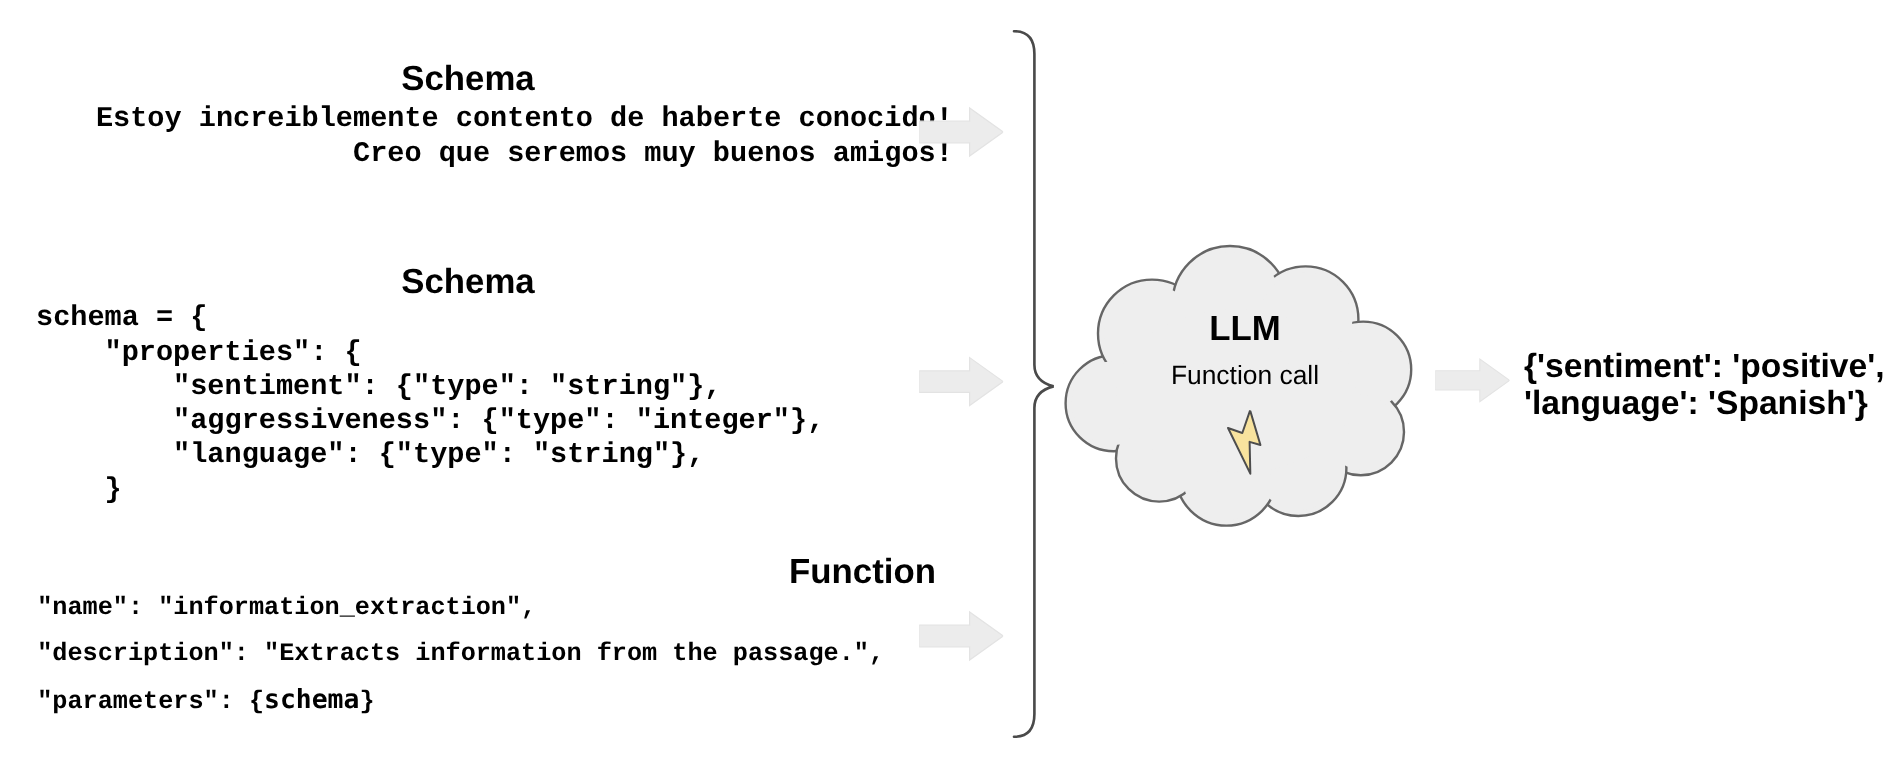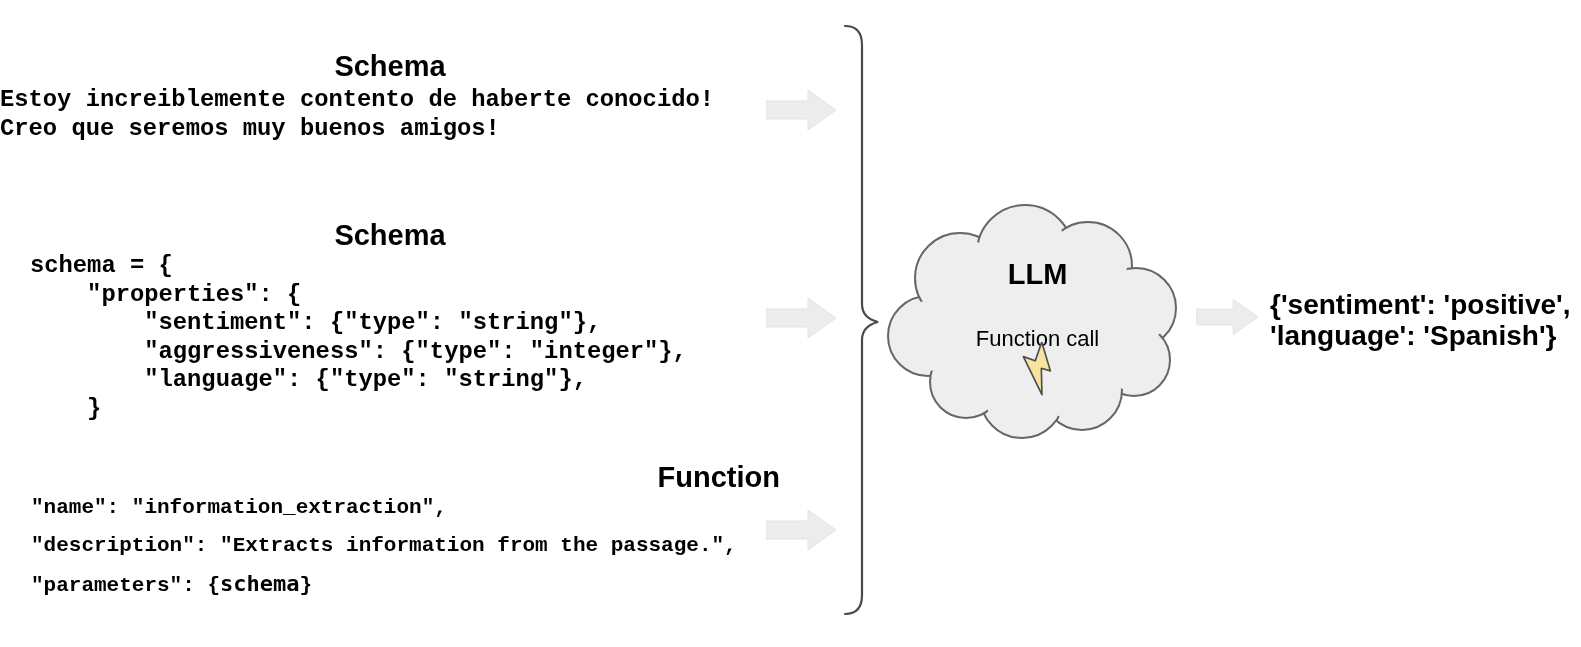--- a/index.html
+++ b/index.html
@@ -59,21 +59,21 @@
     white-space: pre;
     font-family: "Liberation Sans", sans-serif;
   }
   svg { display: block; }
 </style>
 </head>
 <body>
 
 <div class="abs" style="left:0; top:0;">
   <div class="abs heading" style="top:50px;">Schema</div>
-  <pre class="abs code big-code" style="left:0; top:86px; width:782px; text-align:left;">Estoy increiblemente contento de haberte conocido!
+  <pre class="abs code big-code" style="left:0; top:86px; width:782px; text-align:right;padding-left:12px;">Estoy increiblemente contento de haberte conocido!
 Creo que seremos muy buenos amigos!</pre>
 </div>
 
 <div class="abs" style="left:0; top:0;">
   <div class="abs heading" style="top:219px;">Schema</div>
   <pre class="abs code big-code" style="left:30px; top:252px;">schema = {
     "properties": {
         "sentiment": {"type": "string"},
         "aggressiveness": {"type": "integer"},
         "language": {"type": "string"},
@@ -121,21 +121,21 @@
     <circle cx="256" cy="110" r="35"></circle>
     <circle cx="254" cy="162" r="31"></circle>
     <circle cx="202" cy="192" r="35"></circle>
     <circle cx="142" cy="198" r="37"></circle>
     <circle cx="86" cy="184" r="31"></circle>
     <ellipse cx="150" cy="128" rx="100" ry="68"></ellipse>
   </g>
 </svg>
 
 <div class="abs cloud-label-title" style="top:258px;">LLM</div>
-<div class="abs cloud-label-sub" style="top:326px;">Function call</div>
+<div class="abs cloud-label-sub" style="top:300px;">Function call</div>
 
 <svg class="abs" style="left:1012px; top:341px; transform:rotate(10deg);" width="44" height="54" viewBox="0 0 32 52">
   <polygon points="19,0 32,26 23,25 28,50 4,17 16,19" fill="#f8e39e" stroke="#4d4d4d" stroke-width="1.6" stroke-linejoin="round"></polygon>
 </svg>
 
 <svg class="abs" style="left:1196px; top:296px;" width="62" height="42" viewBox="0 0 70 44">
   <polygon points="0,13 42,13 42,2 70,22 42,42 42,31 0,31" fill="#ececec" stroke="#e3e3e3" stroke-width="1"></polygon>
 </svg>
 
 <div class="abs" style="left:1270px; top:289px;">

